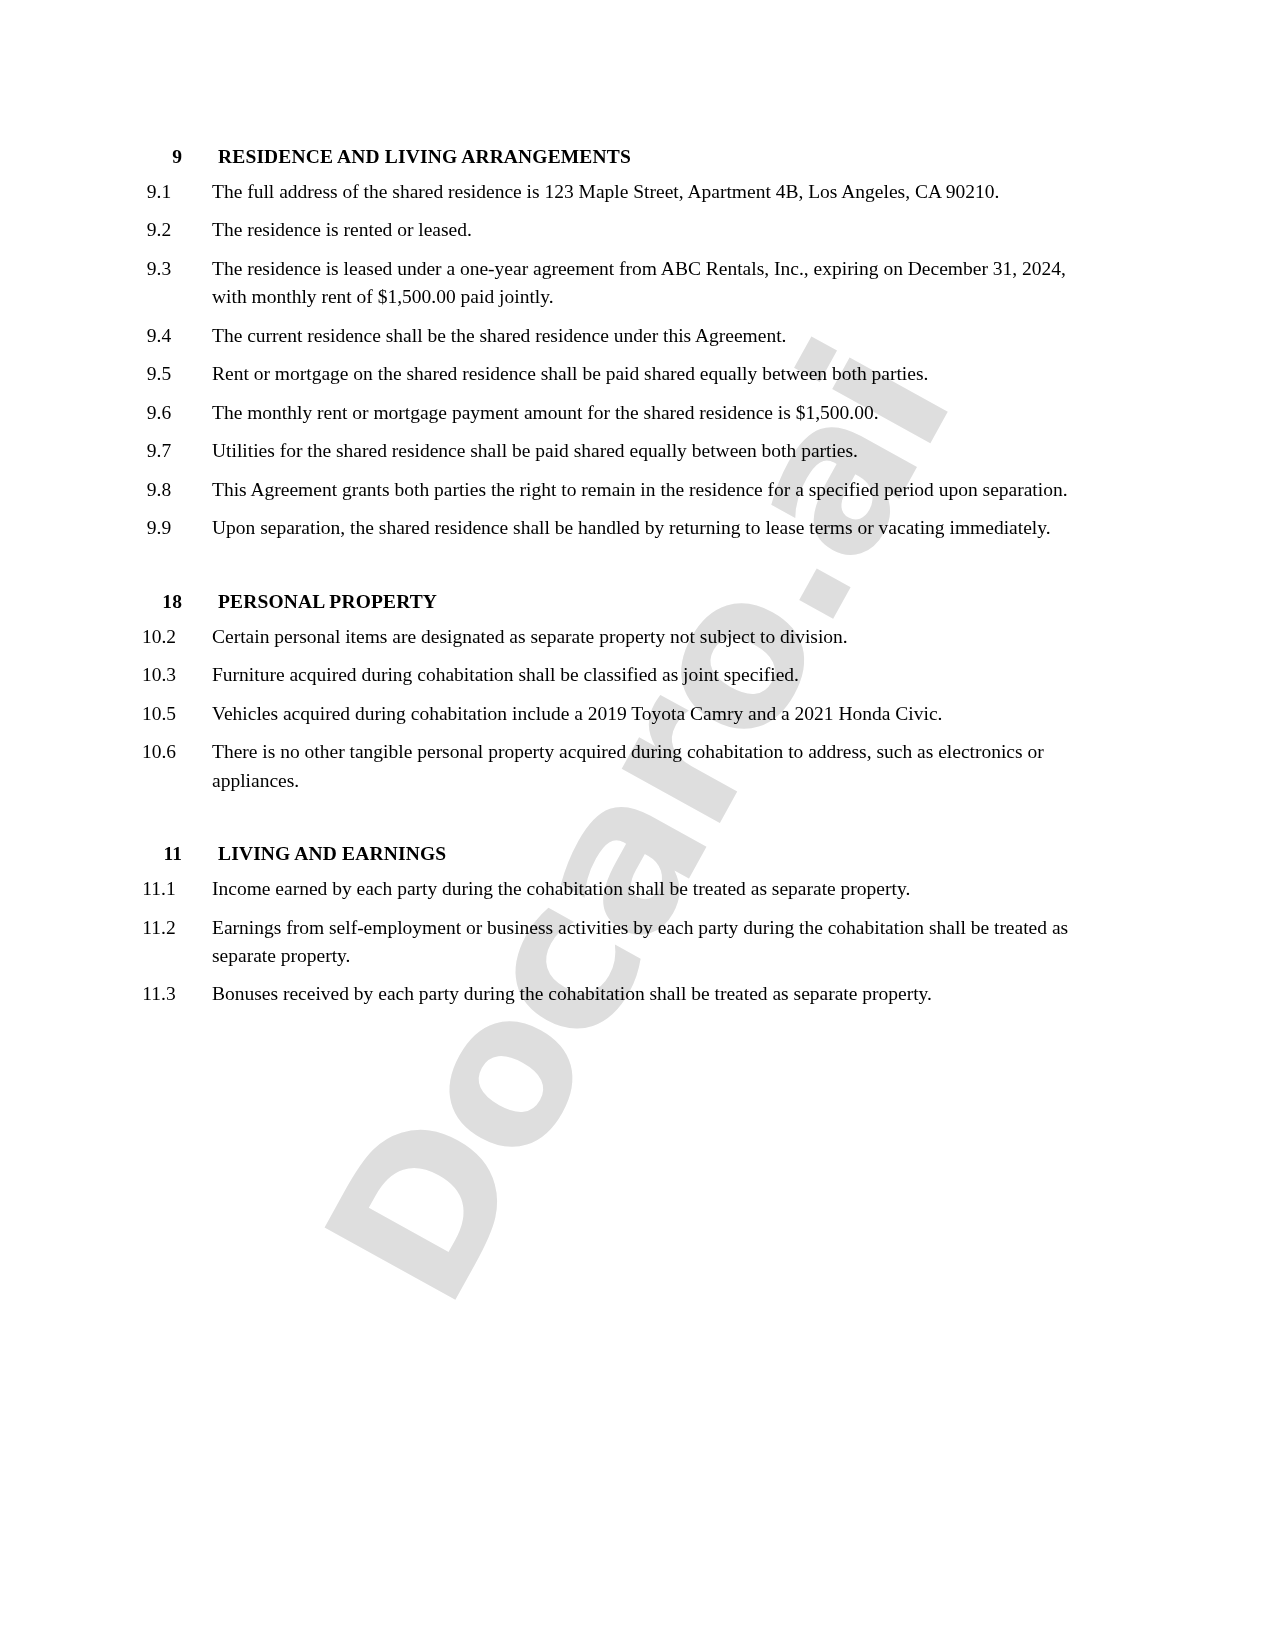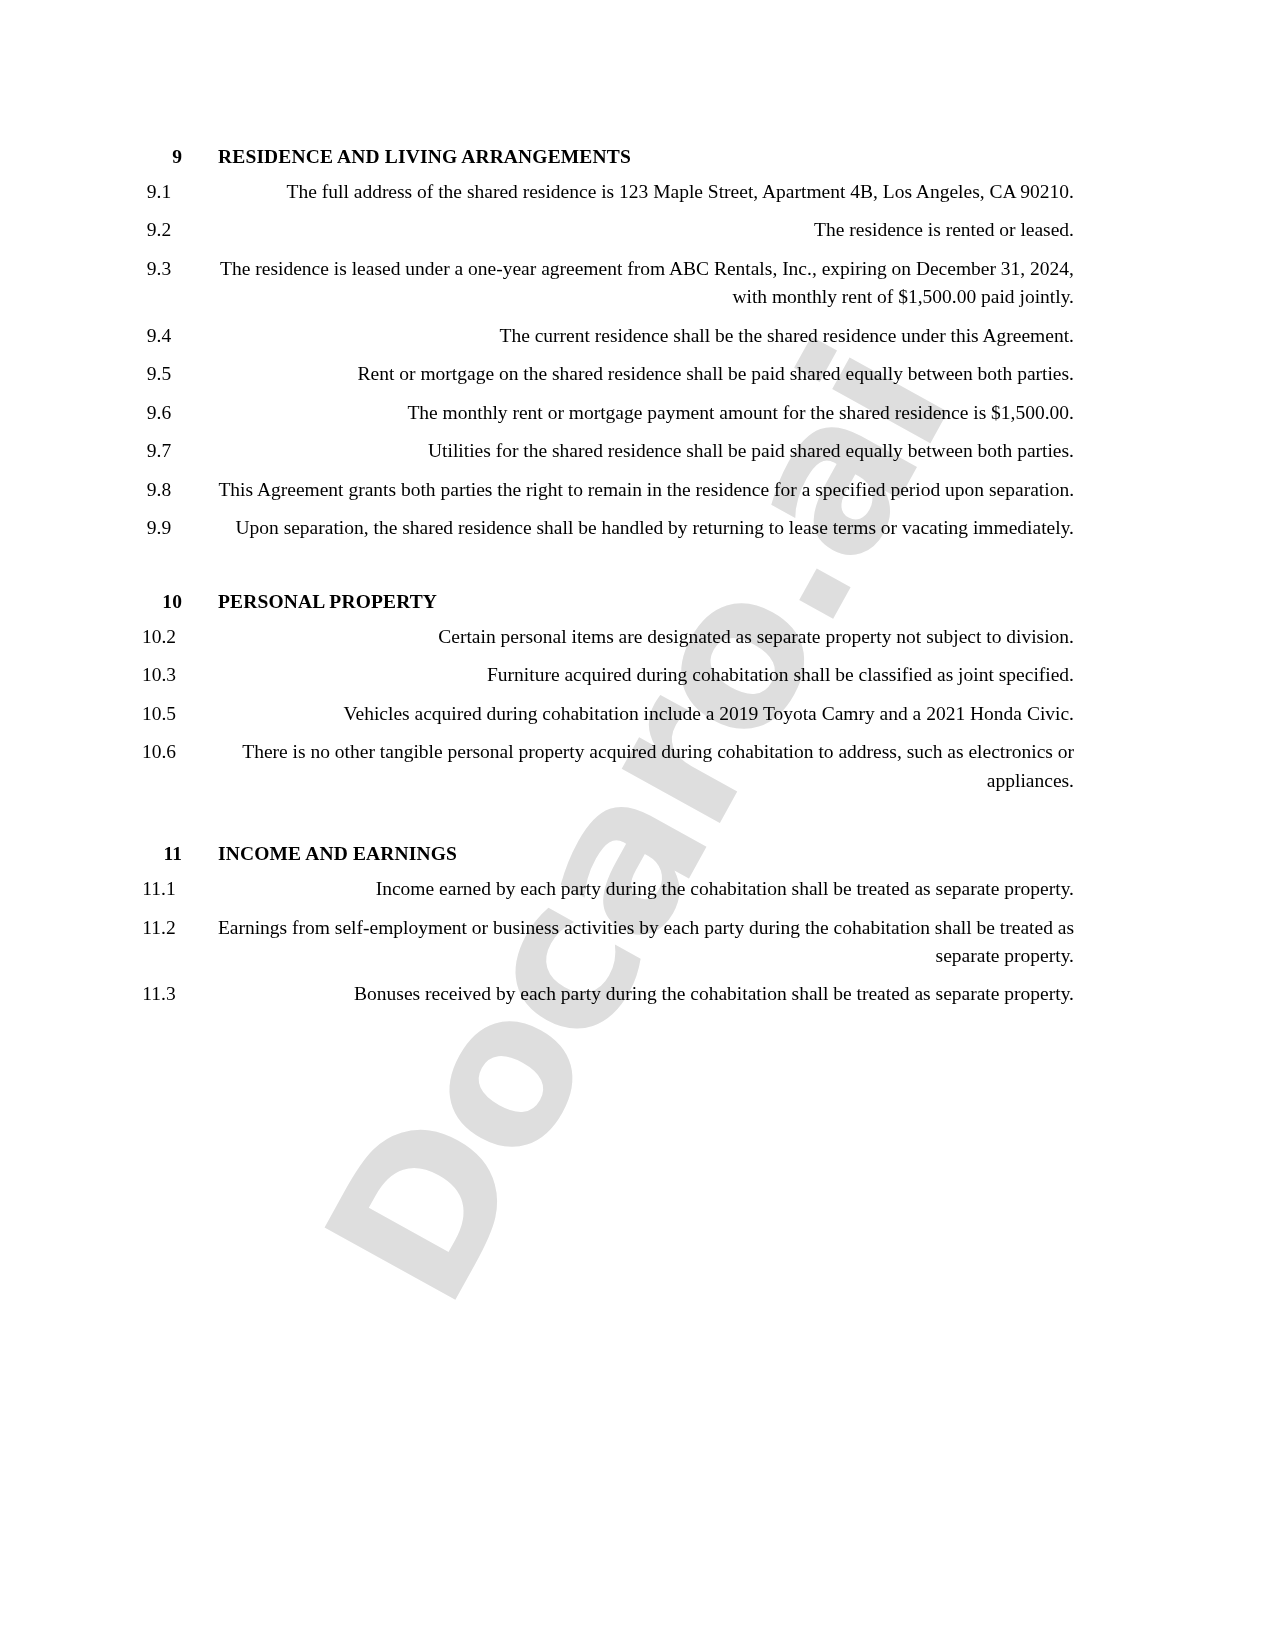--- a/index.html
+++ b/index.html
@@ -101,26 +101,26 @@
   }
   .clause .clause-num {
     width: 46px;
     flex: 0 0 46px;
     text-align: center;
     font-size: 19.5px;
     font-weight: 400;
     line-height: 1.46;
   }
   .clause .clause-text {
-    margin-left: 16px;
+    margin-left: 30px;
     font-size: 19.5px;
     font-weight: 400;
     line-height: 1.46;
     flex: 1 1 auto;
-    text-align: right;
+    text-align: left;
   }
 
   
   .section-block {
     margin-bottom: 0;
   }
   .section-gap {
     height: 48px;
   }
   .clause-list .clause:last-child {
@@ -181,21 +181,21 @@
             <div class="clause-num">9.9</div>
             <div class="clause-text">Upon separation, the shared residence shall be handled by returning to lease terms or vacating immediately.</div>
           </div>
         </div>
       </div>
 
       <div class="section-gap"></div>
 
       <div class="section-block">
         <div class="section-heading">
-          <div class="sec-num">10</div>
+          <div class="sec-num">18</div>
           <div class="sec-title">PERSONAL PROPERTY</div>
         </div>
         <div class="clause-list">
           <div class="clause">
             <div class="clause-num">10.2</div>
             <div class="clause-text">Certain personal items are designated as separate property not subject to division.</div>
           </div>
           <div class="clause">
             <div class="clause-num">10.3</div>
             <div class="clause-text">Furniture acquired during cohabitation shall be classified as joint specified.</div>
@@ -209,21 +209,21 @@
             <div class="clause-text">There is no other tangible personal property acquired during cohabitation to address, such as electronics or appliances.</div>
           </div>
         </div>
       </div>
 
       <div class="section-gap"></div>
 
       <div class="section-block">
         <div class="section-heading">
           <div class="sec-num">11</div>
-          <div class="sec-title">INCOME AND EARNINGS</div>
+          <div class="sec-title">LIVING AND EARNINGS</div>
         </div>
         <div class="clause-list">
           <div class="clause">
             <div class="clause-num">11.1</div>
             <div class="clause-text">Income earned by each party during the cohabitation shall be treated as separate property.</div>
           </div>
           <div class="clause">
             <div class="clause-num">11.2</div>
             <div class="clause-text">Earnings from self-employment or business activities by each party during the cohabitation shall be treated as separate property.</div>
           </div>

